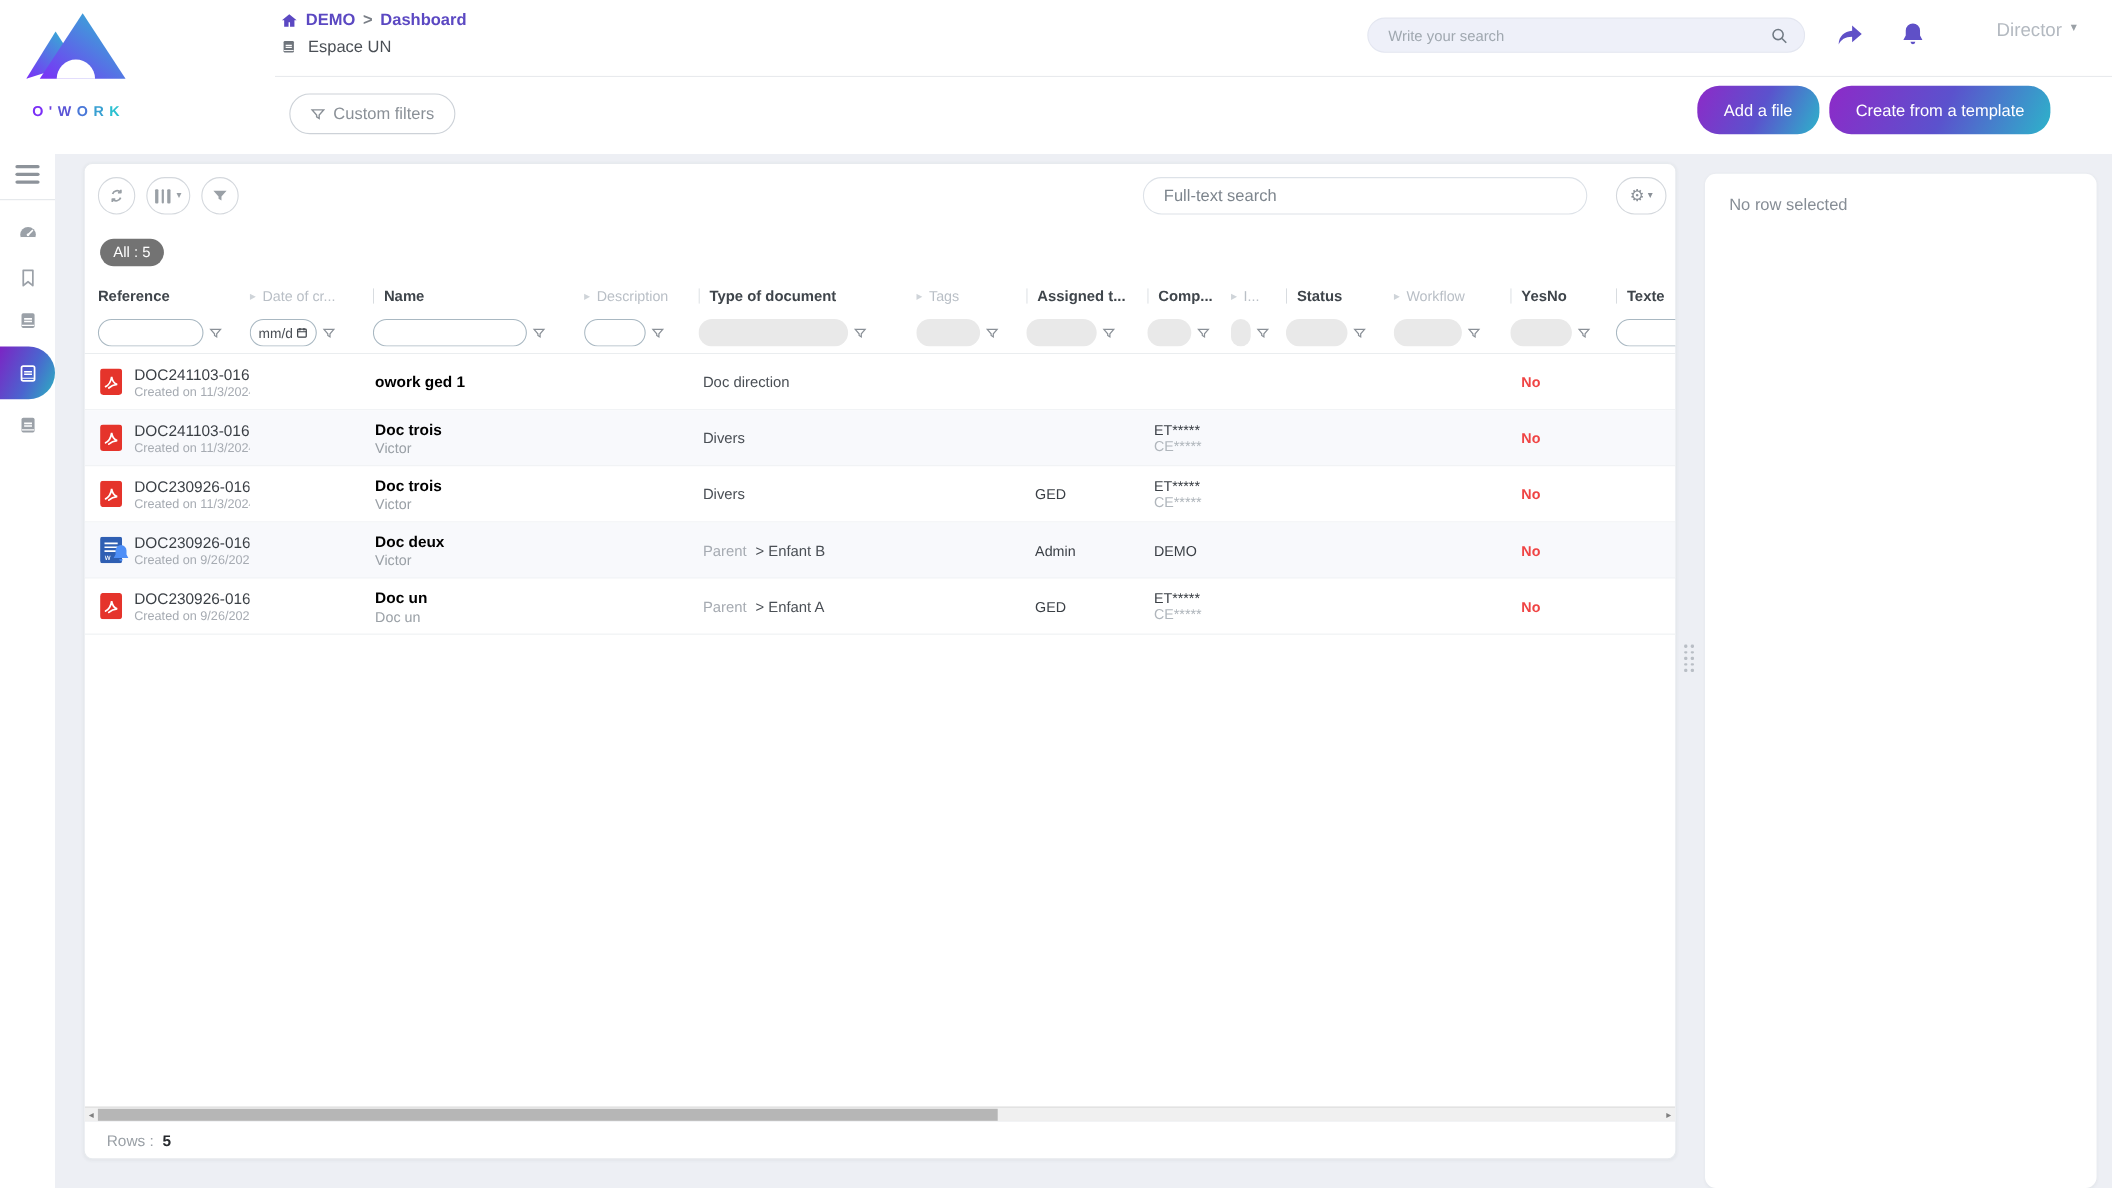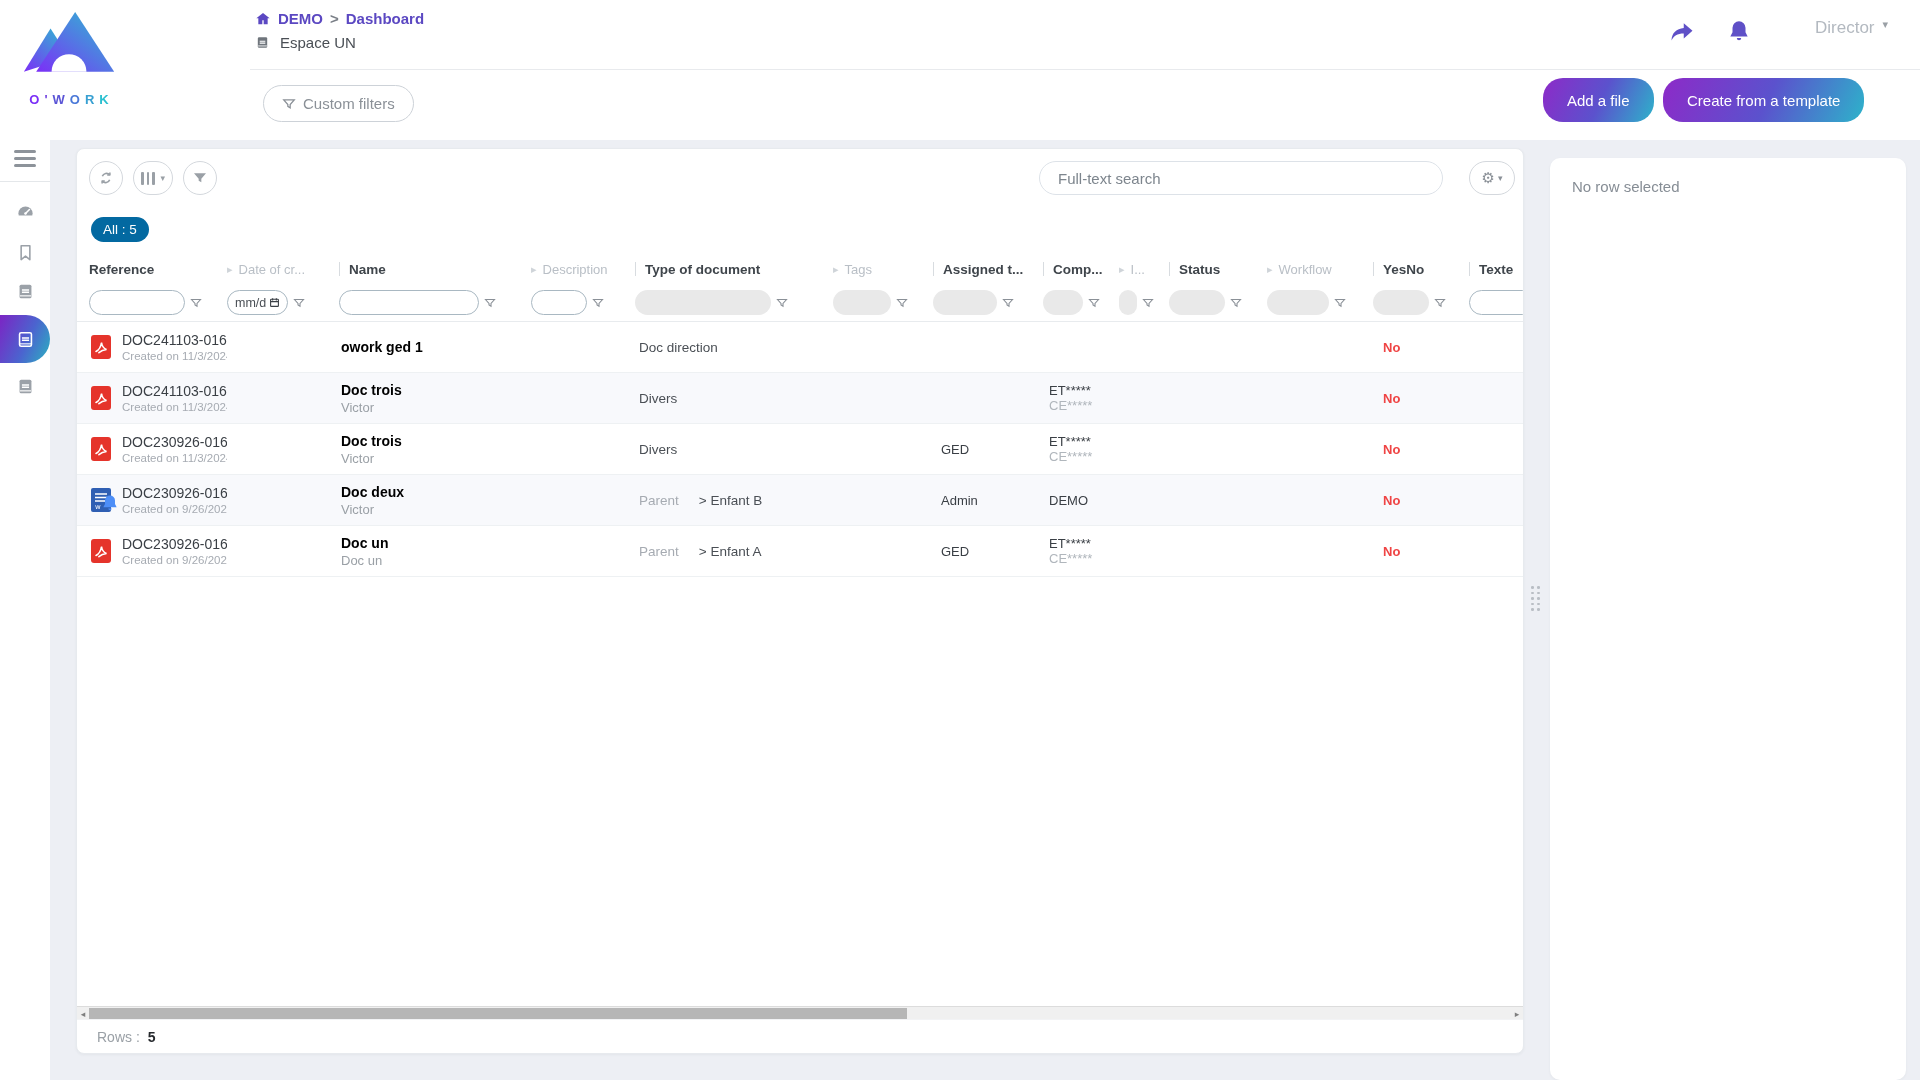--- a/index.html
+++ b/index.html
@@ -67,21 +67,21 @@
   .cols-bars i { display:block; width:2.5px; height:13px; background:#9aa0a6; border-radius:1px; }
   .cols-caret { font-size:9px; color:#9aa0a6; margin-left:3px; }
   .fulltext { margin-left:auto; width:404px; height:34px; border:1px solid #dde2e8; border-radius:17px;
     padding:0 18px; font-size:15px; color:#4a4f55; outline:none; font-family:inherit; }
   .fulltext::placeholder { color:#7d858d; }
   .gear-btn { margin-left:26px; margin-right:4px; width:46px; height:34px; border-radius:17px; border:1px solid #d4d8dd;
     background:#fff; color:#8a9097; display:flex; align-items:center; justify-content:center; gap:3px; cursor:pointer; }
   .gear-glyph { font-size:15px; }
   .gear-caret { font-size:9px; }
 
-  .badge-all { display:inline-flex; margin:22px 0 0 14px; background:#0369a1; color:#fff; font-size:13.5px;
+  .badge-all { display:inline-flex; margin:22px 0 0 14px; background:#737373; color:#fff; font-size:13.5px;
     border-radius:14px; padding:5px 12px; cursor:pointer; }
 
   
   .tgrid { display:grid; grid-template-columns:150px 112px 192px 104px 198px 100px 110px 76px 50px 98px 106px 96px 80px; }
   .thead { margin-top:12px; height:30px; align-items:center; }
   .hcell { display:flex; align-items:center; font-size:13.5px; font-weight:bold; color:#3f454b; white-space:nowrap; overflow:hidden; cursor:pointer; }
   .hcell.first { padding-left:12px; }
   .hcell.line::before { content:""; width:1px; height:14px; background:#d8dce0; margin-right:9px; flex:none; }
   .hcell.muted { color:#b9bfc6; font-weight:normal; font-size:13px; }
   .hcell.muted::before { content:"\25B8"; color:#cfd4d9; font-size:11px; margin-right:6px; font-family:"DejaVu Sans",sans-serif; flex:none; }
@@ -105,21 +105,21 @@
   .c3{grid-column:3; display:flex; flex-direction:column; justify-content:center; gap:2px; padding-left:2px;}
   .c5{grid-column:5; padding-left:4px; font-size:13.5px; color:#4a4f55;}
   .c7{grid-column:7; padding-left:8px;}
   .c8{grid-column:8; padding-left:6px; display:flex; flex-direction:column; gap:0;}
   .c12{grid-column:12; padding-left:10px; font-weight:600; color:#ef4444;}
   .ref-main { font-size:14px; color:#3a3f45; }
   .ref-sub { font-size:11.5px; color:#a6abb2; margin-top:3px; }
   .doc-name { font-size:14px; font-weight:bold; color:#000000; }
   .doc-sub { font-size:13px; color:#9aa0a6; }
   .doc-sub:empty { display:none; }
-  .muted-prefix { color:#a6abb2; margin-right:20px; }
+  .muted-prefix { color:#a6abb2; margin-right:8px; }
   .muted-prefix:empty { display:none; margin:0; }
   .comp2 { color:#b0b6bc; }
   .comp2:empty { display:none; }
   .file-ico { position:relative; width:22px; height:24px; flex:none; }
   .file-ico svg { width:20px; height:24px; }
   .bell-badge { position:absolute; right:-7px; top:3px; width:11px; height:11px; color:#4d8ef7; }
 
   
   .hscroll { position:absolute; left:0; right:0; top:857px; height:14px; background:#f0f0f0;
     border-top:1px solid #dcdcdc; border-bottom:1px solid #e4e4e4; }
@@ -223,20 +223,27 @@
     <div class="space-row">
       <svg width="15" height="15" viewBox="0 0 24 24" fill="none">
         <rect x="4.5" y="3.5" width="15" height="17" rx="2" fill="currentColor"></rect>
         <path d="M7.5 10h9M7.5 13h9" stroke="#fff" stroke-width="1.8"></path>
         <path d="M5 17.5h14" stroke="#fff" stroke-width="1.4"></path>
       </svg>
       <span>Espace UN</span>
     </div>
   </div>
 
+  <div class="top-search">
+    <input type="text" placeholder="Write your search" style="">
+    <svg width="17" height="17" viewBox="0 0 24 24" fill="none" stroke="#717a84" stroke-width="2">
+      <circle cx="10.5" cy="10.5" r="6.5"></circle>
+        <path d="M15.5 15.5 21 21"></path>
+    </svg>
+  </div>
 
   <span class="top-icon ti-share">
     <svg width="28" height="28" viewBox="0 0 24 24" fill="#5f50c7">
       <path d="M13.5 4.5 21 11l-7.5 6.5v-4.2C8 13.3 4.8 15.6 3 19.2c.2-6.4 4.3-10 10.5-10.6z"></path>
     </svg>
   </span>
   <span class="top-icon ti-bell">
     <svg width="26" height="26" viewBox="0 0 24 24" fill="#5f50c7">
       <path d="M12 3a6 6 0 0 0-6 6v4.2L4 17h16l-2-3.8V9a6 6 0 0 0-6-6z"></path>
       <path d="M10 18.5h4a2 2 0 0 1-4 0z"></path>

